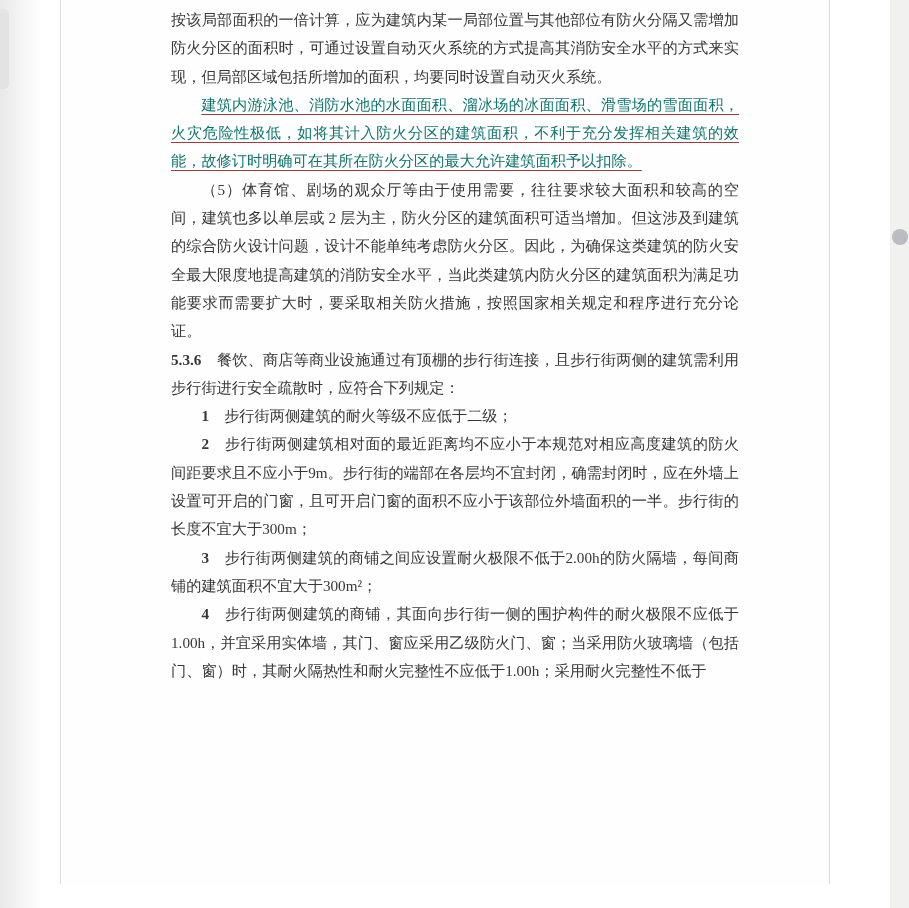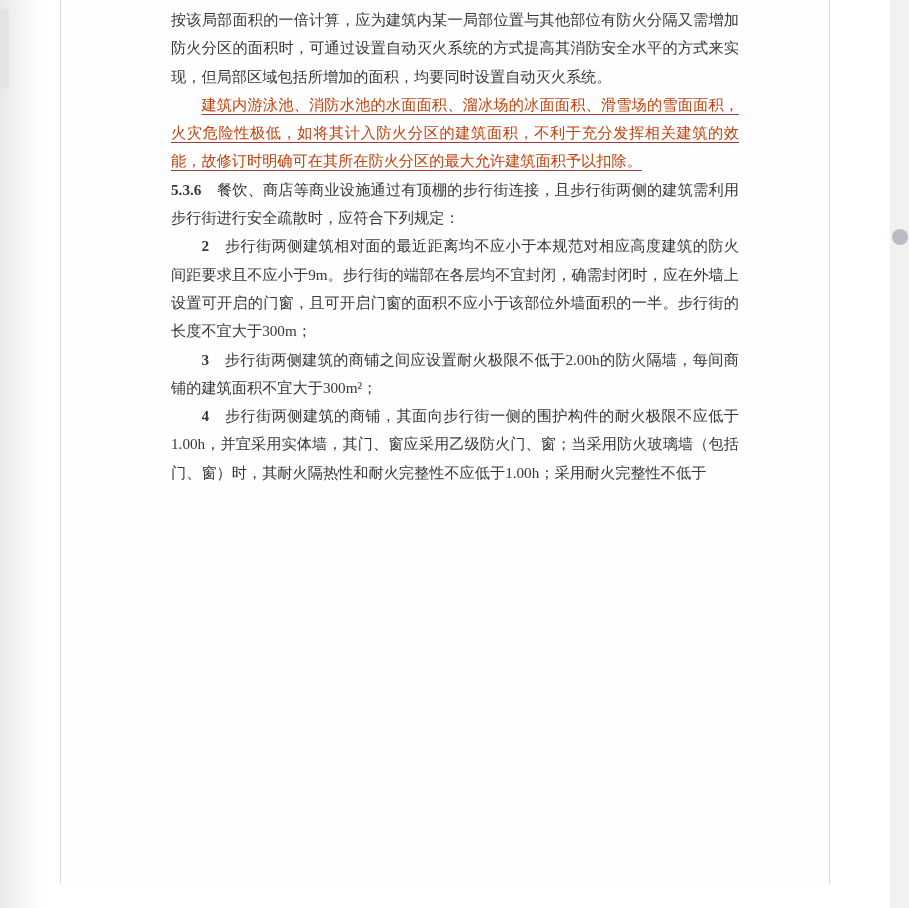--- a/index.html
+++ b/index.html
@@ -44,21 +44,21 @@
   p.doc {
     margin: 0;
     font-size: 15.2px;
     line-height: 28.3px;
     color: #373737;
     text-align: justify;
     font-family: "Liberation Serif", serif;
   }
   p.doc.indent { text-indent: 2em; }
   p.doc.revision {
-    color: #c2410c;
+    color: #0f766e;
     text-decoration: underline;
     text-decoration-color: #a23c3c;
     text-underline-offset: 4px;
   }
   .clause-num { font-weight: bold; }
   .scroll-track {
     position: absolute;
     right: 0; top: 0;
     width: 19px; height: 100%;
     background: #f1f1f0;
@@ -74,21 +74,23 @@
 </head>
 <body>
 
 <div class="left-shadow"></div>
 <div class="left-tab"></div>
 
 <div class="page">
   <div class="text-col" id="doc-text">
       <p class="doc">按该局部面积的一倍计算，应为建筑内某一局部位置与其他部位有防火分隔又需增加防火分区的面积时，可通过设置自动灭火系统的方式提高其消防安全水平的方式来实现，但局部区域包括所增加的面积，均要同时设置自动灭火系统。</p>
       <p class="doc indent revision">建筑内游泳池、消防水池的水面面积、溜冰场的冰面面积、滑雪场的雪面面积，火灾危险性极低，如将其计入防火分区的建筑面积，不利于充分发挥相关建筑的效能，故修订时明确可在其所在防火分区的最大允许建筑面积予以扣除。</p>
+      <p class="doc indent">（5）体育馆、剧场的观众厅等由于使用需要，往往要求较大面积和较高的空间，建筑也多以单层或 2 层为主，防火分区的建筑面积可适当增加。但这涉及到建筑的综合防火设计问题，设计不能单纯考虑防火分区。因此，为确保这类建筑的防火安全最大限度地提高建筑的消防安全水平，当此类建筑内防火分区的建筑面积为满足功能要求而需要扩大时，要采取相关防火措施，按照国家相关规定和程序进行充分论证。</p>
       <p class="doc"><span class="clause-num">5.3.6</span>　餐饮、商店等商业设施通过有顶棚的步行街连接，且步行街两侧的建筑需利用步行街进行安全疏散时，应符合下列规定：</p>
+      <p class="doc indent"><span class="clause-num">1</span>　步行街两侧建筑的耐火等级不应低于二级；</p>
       <p class="doc indent"><span class="clause-num">2</span>　步行街两侧建筑相对面的最近距离均不应小于本规范对相应高度建筑的防火间距要求且不应小于9m。步行街的端部在各层均不宜封闭，确需封闭时，应在外墙上设置可开启的门窗，且可开启门窗的面积不应小于该部位外墙面积的一半。步行街的长度不宜大于300m；</p>
       <p class="doc indent"><span class="clause-num">3</span>　步行街两侧建筑的商铺之间应设置耐火极限不低于2.00h的防火隔墙，每间商铺的建筑面积不宜大于300m²；</p>
       <p class="doc indent"><span class="clause-num">4</span>　步行街两侧建筑的商铺，其面向步行街一侧的围护构件的耐火极限不应低于1.00h，并宜采用实体墙，其门、窗应采用乙级防火门、窗；当采用防火玻璃墙（包括门、窗）时，其耐火隔热性和耐火完整性不应低于1.00h；采用耐火完整性不低于</p>
     </div>
 </div>
 
 <div class="scroll-track">
   <div class="scroll-thumb"></div>
 </div>
 

